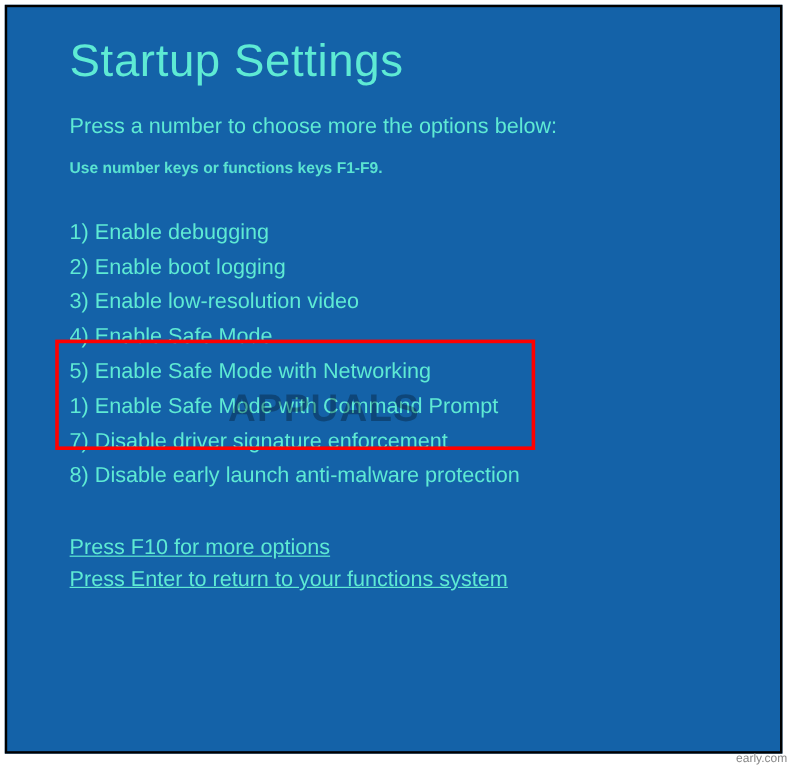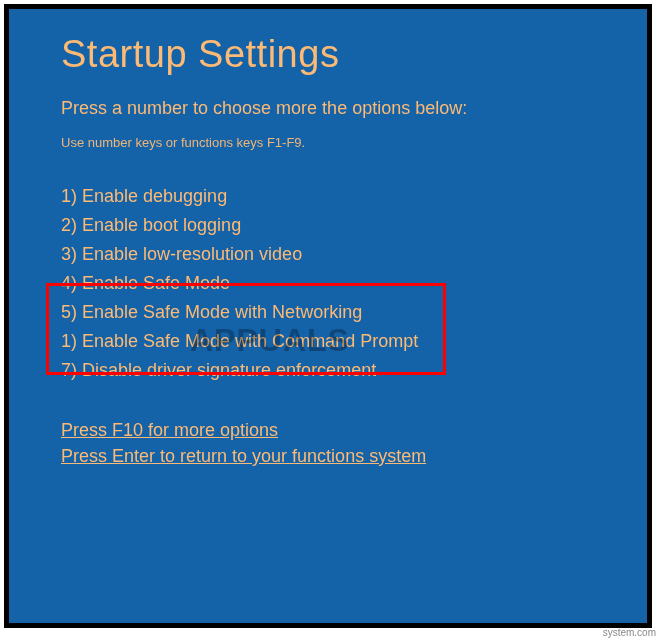--- a/index.html
+++ b/index.html
@@ -14,39 +14,39 @@
       font-family: "Segoe UI Light", "Segoe UI", -apple-system, sans-serif;
       position: relative;
     }
     .window {
       position: absolute;
       top: 4px;
       left: 4px;
       width: 648px;
       height: 624px;
       background: #1462a8;
-      border: 5px solid #000000;
-      color: #fdba74;
+      border: 2px solid #000000;
+      color: #5eead4;
       padding: 24px 52px 6px 52px;
       font-weight: 300;
     }
     .title {
       font-size: 38px;
       font-weight: 300;
       margin-bottom: 22px;
       letter-spacing: 0.5px;
     }
     .subtitle {
       font-size: 18px;
       font-weight: 300;
       margin-bottom: 16px;
     }
     .hint {
       font-size: 13px;
-      font-weight: 400;
+      font-weight: 700;
       margin-bottom: 32px;
       opacity: 0.95;
     }
     .options {
       margin-bottom: 32px;
     }
     .option {
       font-size: 18px;
       font-weight: 300;
       line-height: 29px;
@@ -97,22 +97,23 @@
   <div class="subtitle">Press a number to choose more the options below:</div>
   <div class="hint">Use number keys or functions keys F1-F9.</div>
   <div class="options">
     <div class="option">1) Enable debugging</div>
     <div class="option">2) Enable boot logging</div>
     <div class="option">3) Enable low-resolution video</div>
     <div class="option">4) Enable Safe Mode</div>
     <div class="option">5) Enable Safe Mode with Networking</div>
     <div class="option">1) Enable Safe Mode with Command Prompt</div>
     <div class="option">7) Disable driver signature enforcement</div>
+    <div class="option">8) Disable early launch anti-malware protection</div>
   </div>
   <div class="footer">
     <div>Press F10 for more options</div>
     <div>Press Enter to return to your functions system</div>
   </div>
 </div>
 
 <div class="highlight-box"></div>
 <div class="watermark">APPUALS</div>
-<div class="attribution">system.com</div>
+<div class="attribution">early.com</div>
 
 </body></html>

